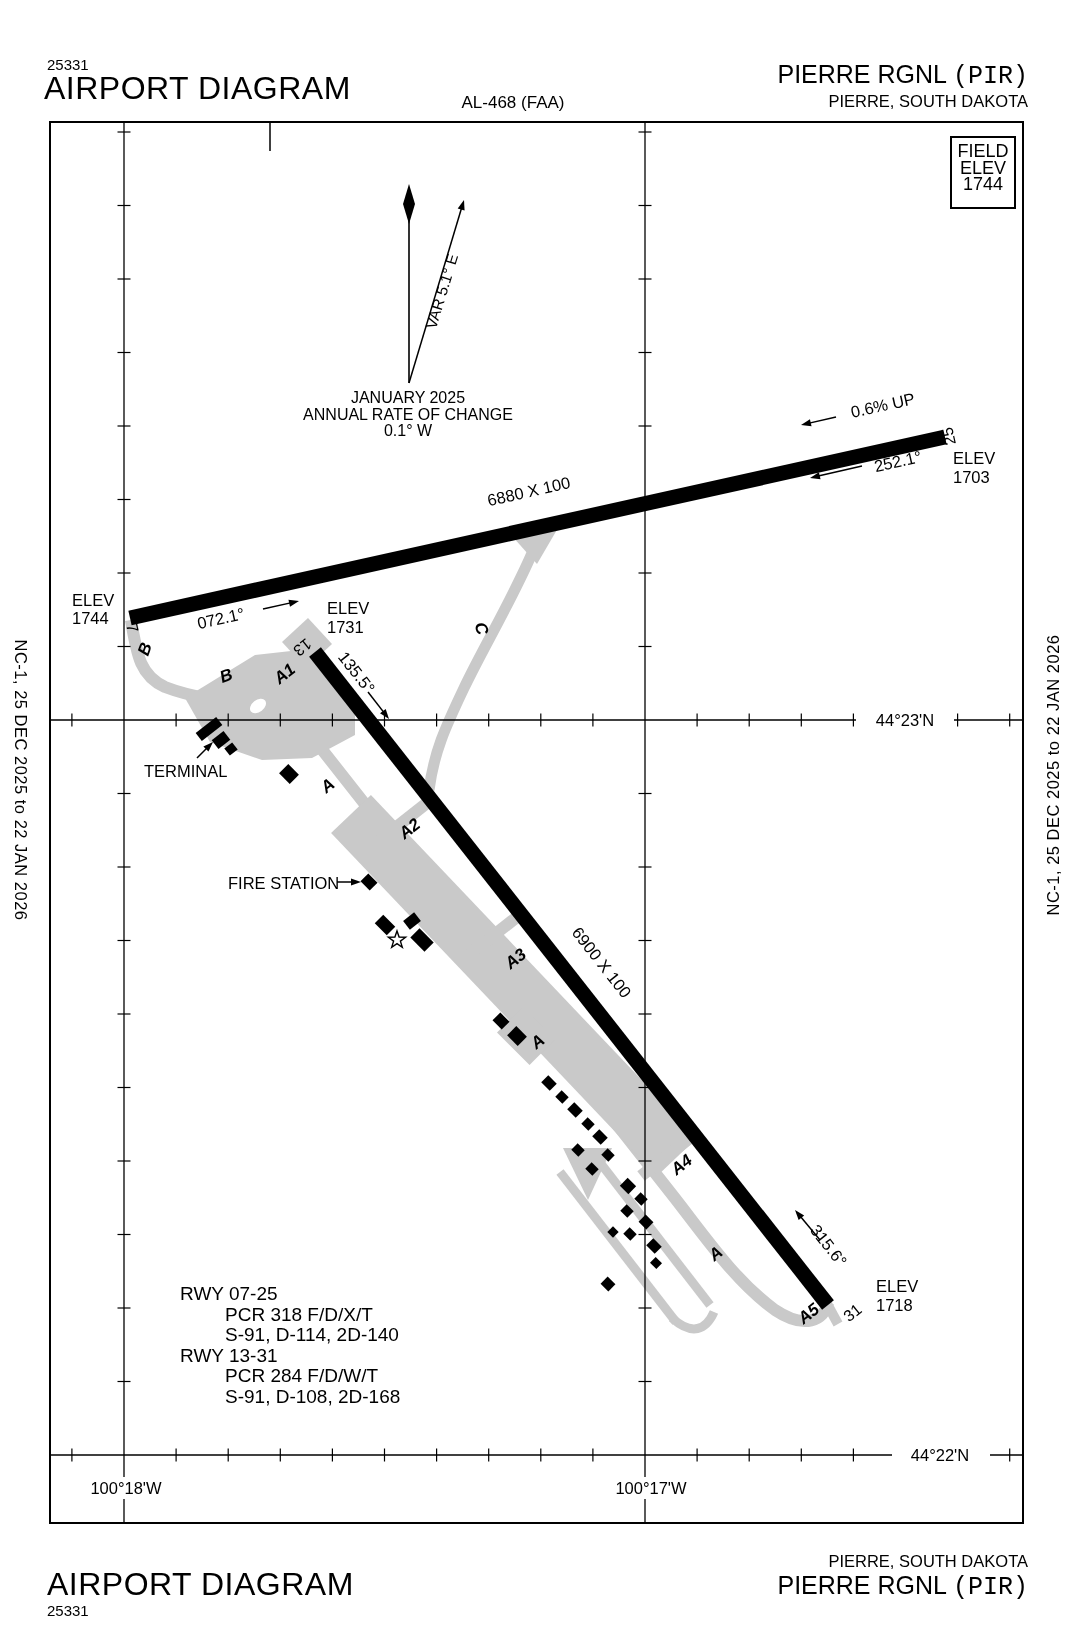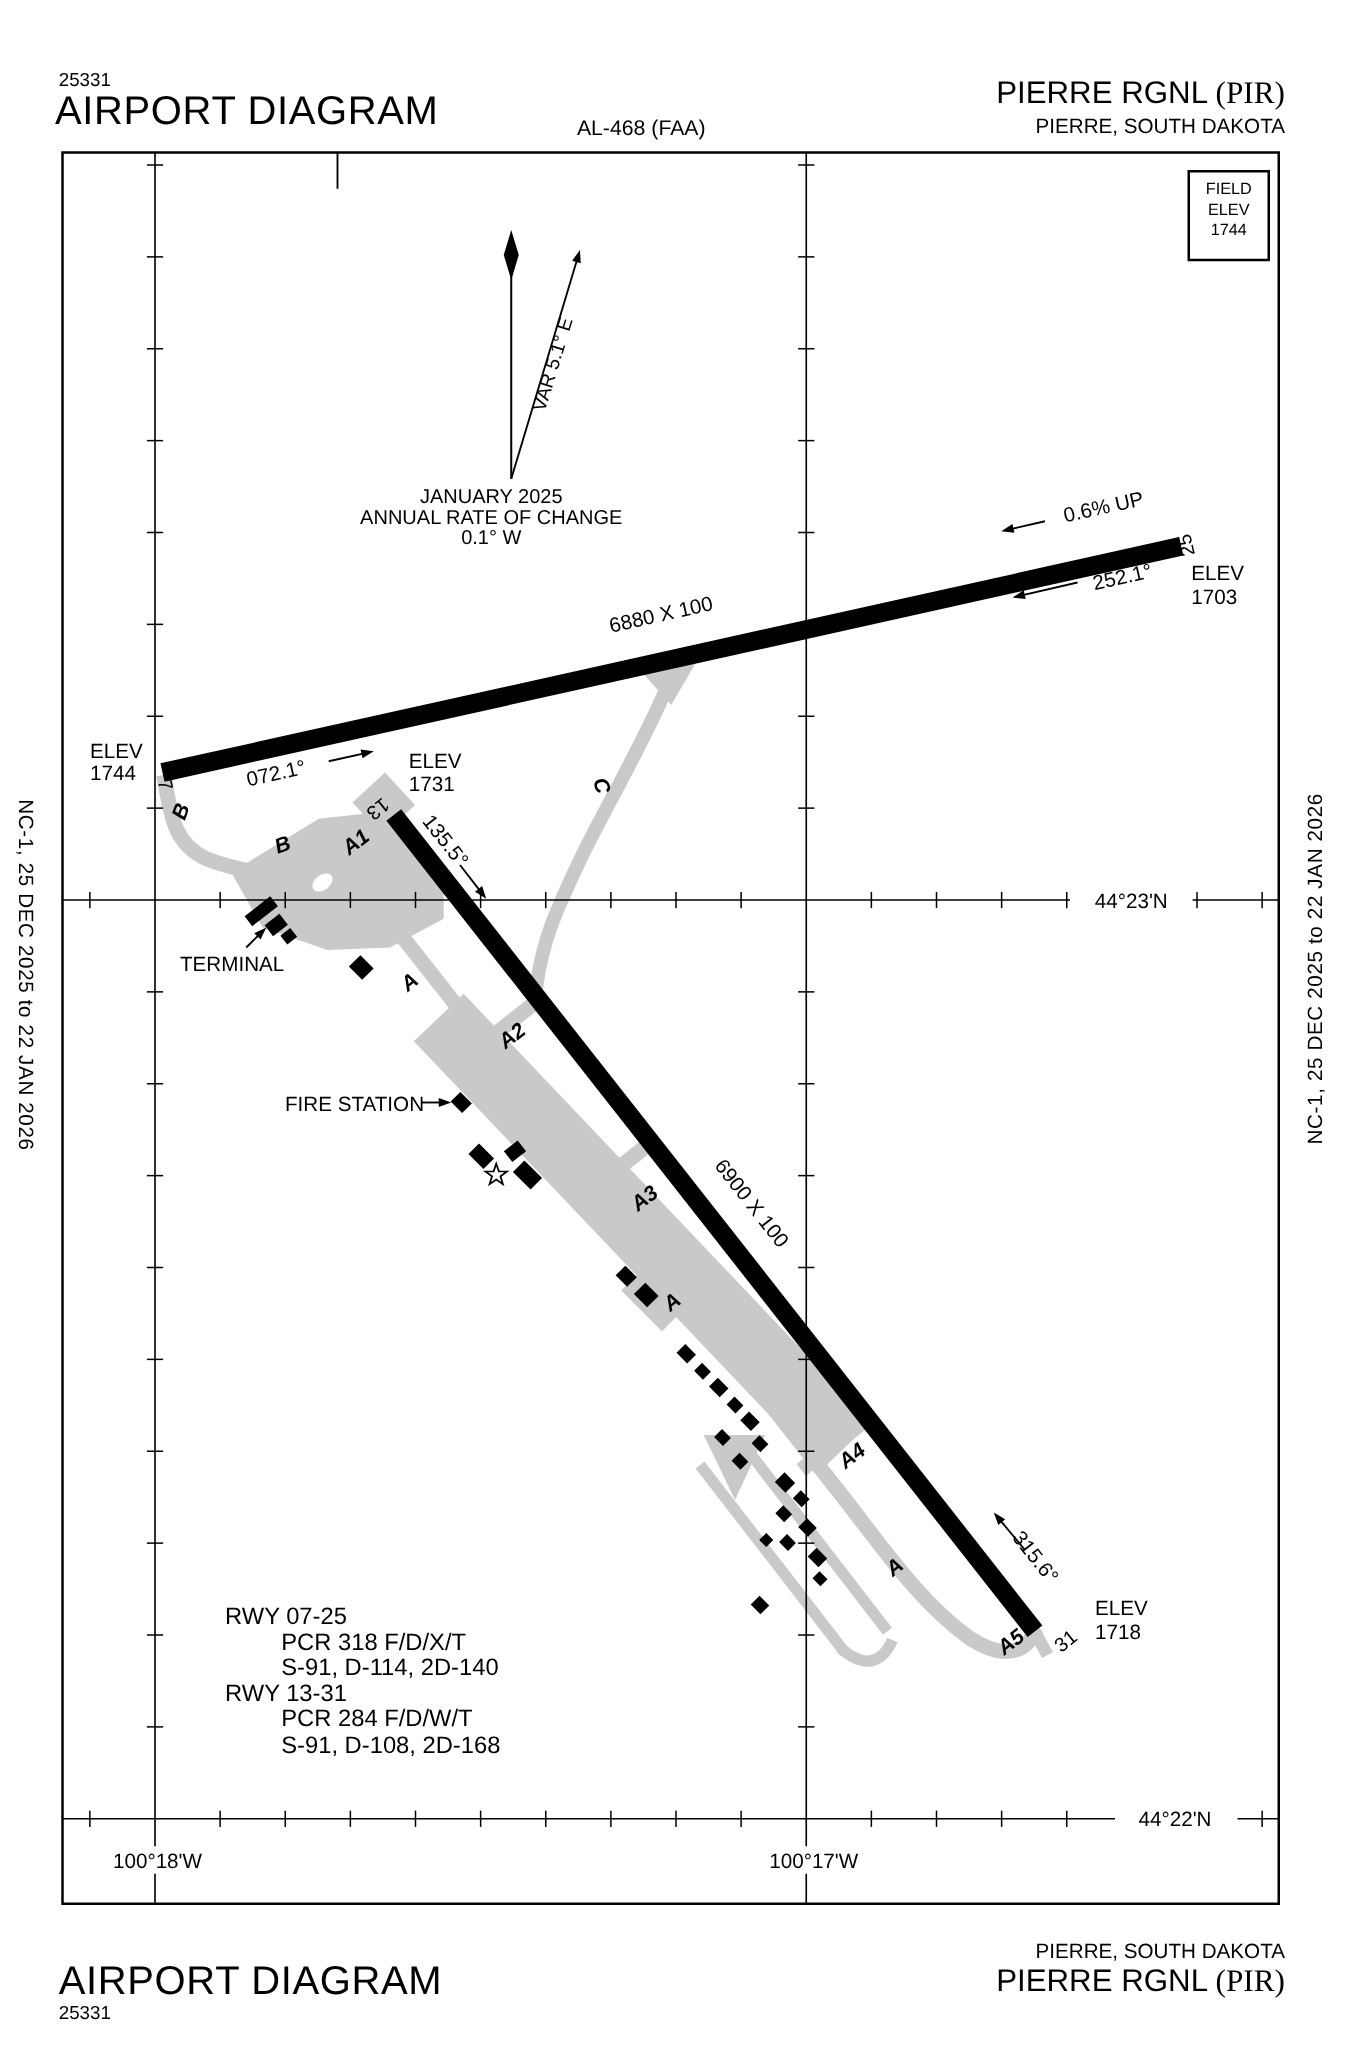--- a/index.html
+++ b/index.html
@@ -14,27 +14,27 @@
   .small{font-size:15.5px;}
   #hdr-code{left:47px;top:56px;font-size:15px;}
   #hdr-title{left:44px;top:70px;font-size:32px;letter-spacing:.5px;}
   #hdr-al{left:513px;top:93px;transform:translateX(-50%);font-size:17px;}
   #hdr-apt{right:48px;top:60px;font-size:25px;text-align:right;}
   #hdr-city{right:48px;top:92px;font-size:16.5px;text-align:right;}
   #ftr-title{left:47px;top:1566px;font-size:32px;letter-spacing:.5px;}
   #ftr-code{left:47px;top:1602px;font-size:15px;}
   #ftr-city{right:48px;top:1552px;font-size:16.5px;text-align:right;}
   #ftr-apt{right:48px;top:1571px;font-size:25px;}
-  .serif{font-family:Liberation Serif, serif;}
+  .serif{font-family:Liberation Mono, monospace;}
   #freq{left:64px;top:146px;font-size:16px;line-height:17.5px;}
   #d-box{display:inline-block;margin-top:6px;width:20px;height:20px;background:#000;color:#fff;
          border-radius:4px;text-align:center;font-weight:bold;font-size:15px;line-height:20px;}
   #field-box{left:950px;top:136px;width:62px;height:64px;border:2px solid #000;
-             text-align:center;font-size:13px;line-height:16.5px;padding-top:5px;}
-  #january{left:393px;top:390px;transform:translateX(-50%);font-size:16px;line-height:16.5px;text-align:center;}
+             text-align:center;font-size:18px;line-height:16.5px;padding-top:5px;}
+  #january{left:408px;top:390px;transform:translateX(-50%);font-size:16px;line-height:16.5px;text-align:center;}
   #rwydata{left:180px;top:1284px;font-size:19px;line-height:20.5px;}
   #rwydata .ind{padding-left:45px;}
   #side-left{left:20px;top:780px;transform:translate(-50%,-50%) rotate(90deg);font-size:16.5px;letter-spacing:.5px;}
   #side-right{left:1053px;top:775px;transform:translate(-50%,-50%) rotate(-90deg);font-size:16.5px;letter-spacing:.5px;}
 </style>
 </head>
 <body>
 
 <div class="page">
 

